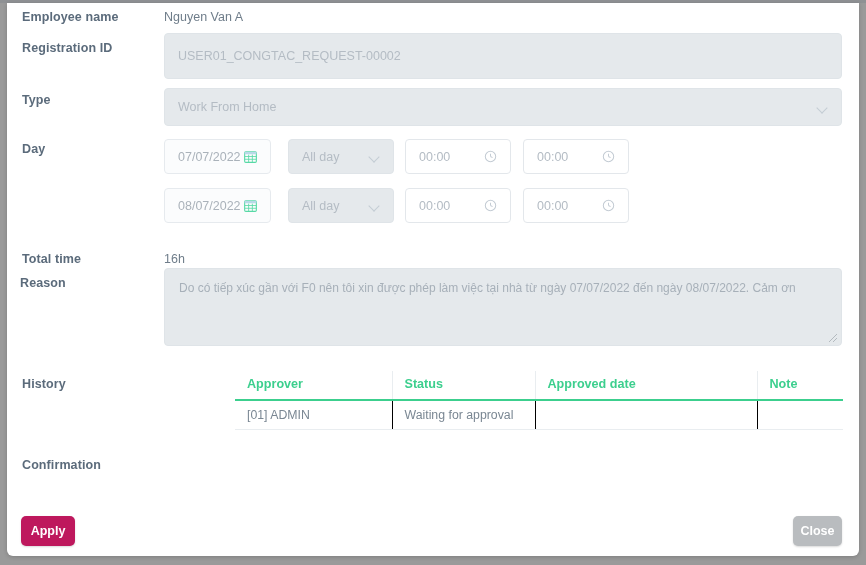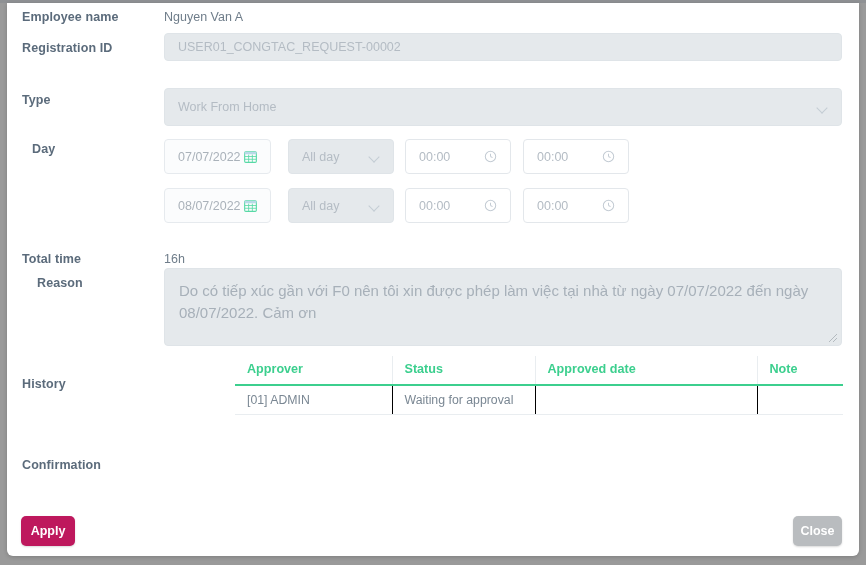--- a/index.html
+++ b/index.html
@@ -91,21 +91,21 @@
   
   .clk-ico { width: 13px; height: 13px; flex: 0 0 auto; }
 
   
   .textarea {
     position: absolute;
     background: #e5e9ec;
     border: 1px solid #dfe4e8;
     border-radius: 4px;
     padding: 11px 14px;
-    font-size: 15px;
+    font-size: 12px;
     color: #a7b0b9;
     line-height: 1.45;
     overflow: hidden;
   }
   .resize-grip {
     position: absolute;
     right: 3px; bottom: 2px;
     width: 12px; height: 12px;
     opacity: .55;
   }
@@ -160,31 +160,31 @@
 <div id="app">
 
   <div class="top-strip"></div>
 
   <div class="card">
 
     <div class="label" style="left:15px; top:7px;">Employee name</div>
     <div class="static-val" style="left:157px; top:7px;">Nguyen Van A</div>
 
     <div class="label" style="left:15px; top:38px;">Registration ID</div>
-    <div class="field" style="left:157px; top:30px; width:678px; height:28px;">
+    <div class="field" style="left:157px; top:30px; width:678px; height:46px;">
       <span class="val">USER01_CONGTAC_REQUEST-00002</span>
     </div>
 
     <div class="label" style="left:15px; top:90px;">Type</div>
     <div class="field" style="left:157px; top:85px; width:678px; height:38px;">
       <span class="val">Work From Home</span>
       <span class="chev"></span>
     </div>
 
-    <div class="label" style="left:15px; top:139px;margin-left:10px;">Day</div>
+    <div class="label" style="left:15px; top:139px;">Day</div>
 
     <div class="field white" style="left:157px; top:136px; width:107px; height:35px;">
       <span class="val">07/07/2022</span>
       <svg class="cal-ico" viewBox="0 0 14 14">
         <rect x="0.7" y="2" width="12.6" height="11.3" rx="1.2" fill="none" stroke="#58d9a6" stroke-width="1.2"></rect>
         <rect x="0.7" y="2" width="12.6" height="2.6" fill="#b9d9e8"></rect>
         <line x1="1" y1="7" x2="13" y2="7" stroke="#58d9a6" stroke-width=".9"></line>
         <line x1="1" y1="10" x2="13" y2="10" stroke="#58d9a6" stroke-width=".9"></line>
         <line x1="5" y1="5" x2="5" y2="13" stroke="#58d9a6" stroke-width=".9"></line>
         <line x1="9" y1="5" x2="9" y2="13" stroke="#58d9a6" stroke-width=".9"></line>
@@ -239,32 +239,32 @@
       <svg class="clk-ico" viewBox="0 0 14 14">
         <circle cx="7" cy="7" r="5.6" fill="none" stroke="#c4ccd4" stroke-width="1.1"></circle>
         <line x1="7" y1="4" x2="7" y2="7" stroke="#c4ccd4" stroke-width="1.1"></line>
         <line x1="7" y1="7" x2="9.2" y2="8.2" stroke="#c4ccd4" stroke-width="1.1"></line>
       </svg>
     </div>
 
     <div class="label" style="left:15px; top:249px;">Total time</div>
     <div class="static-val" style="left:157px; top:249px;">16h</div>
 
-    <div class="label" style="left:30px; top:273px;">Reason</div>
+    <div class="label" style="left:13px; top:273px;">Reason</div>
     <div class="textarea" style="left:157px; top:265px; width:678px; height:78px;">
       <span>Do có tiếp xúc gần với F0 nên tôi xin được phép làm việc tại nhà từ ngày 07/07/2022 đến ngày 08/07/2022. Cảm ơn</span>
       <svg class="resize-grip" viewBox="0 0 12 12">
         <line x1="11" y1="3" x2="3" y2="11" stroke="#8b949c" stroke-width="1"></line>
         <line x1="11" y1="7" x2="7" y2="11" stroke="#8b949c" stroke-width="1"></line>
       </svg>
     </div>
 
     <div class="label" style="left:15px; top:374px;">History</div>
 
-    <table class="tbl" style="left:228px; top:353px; width:608px;">
+    <table class="tbl" style="left:228px; top:368px; width:608px;">
       <colgroup>
         <col style="width:157px">
         <col style="width:143px">
         <col style="width:222px">
         <col style="width:86px">
       </colgroup>
       <thead>
         <tr>
           <th>Approver</th>
           <th>Status</th>

